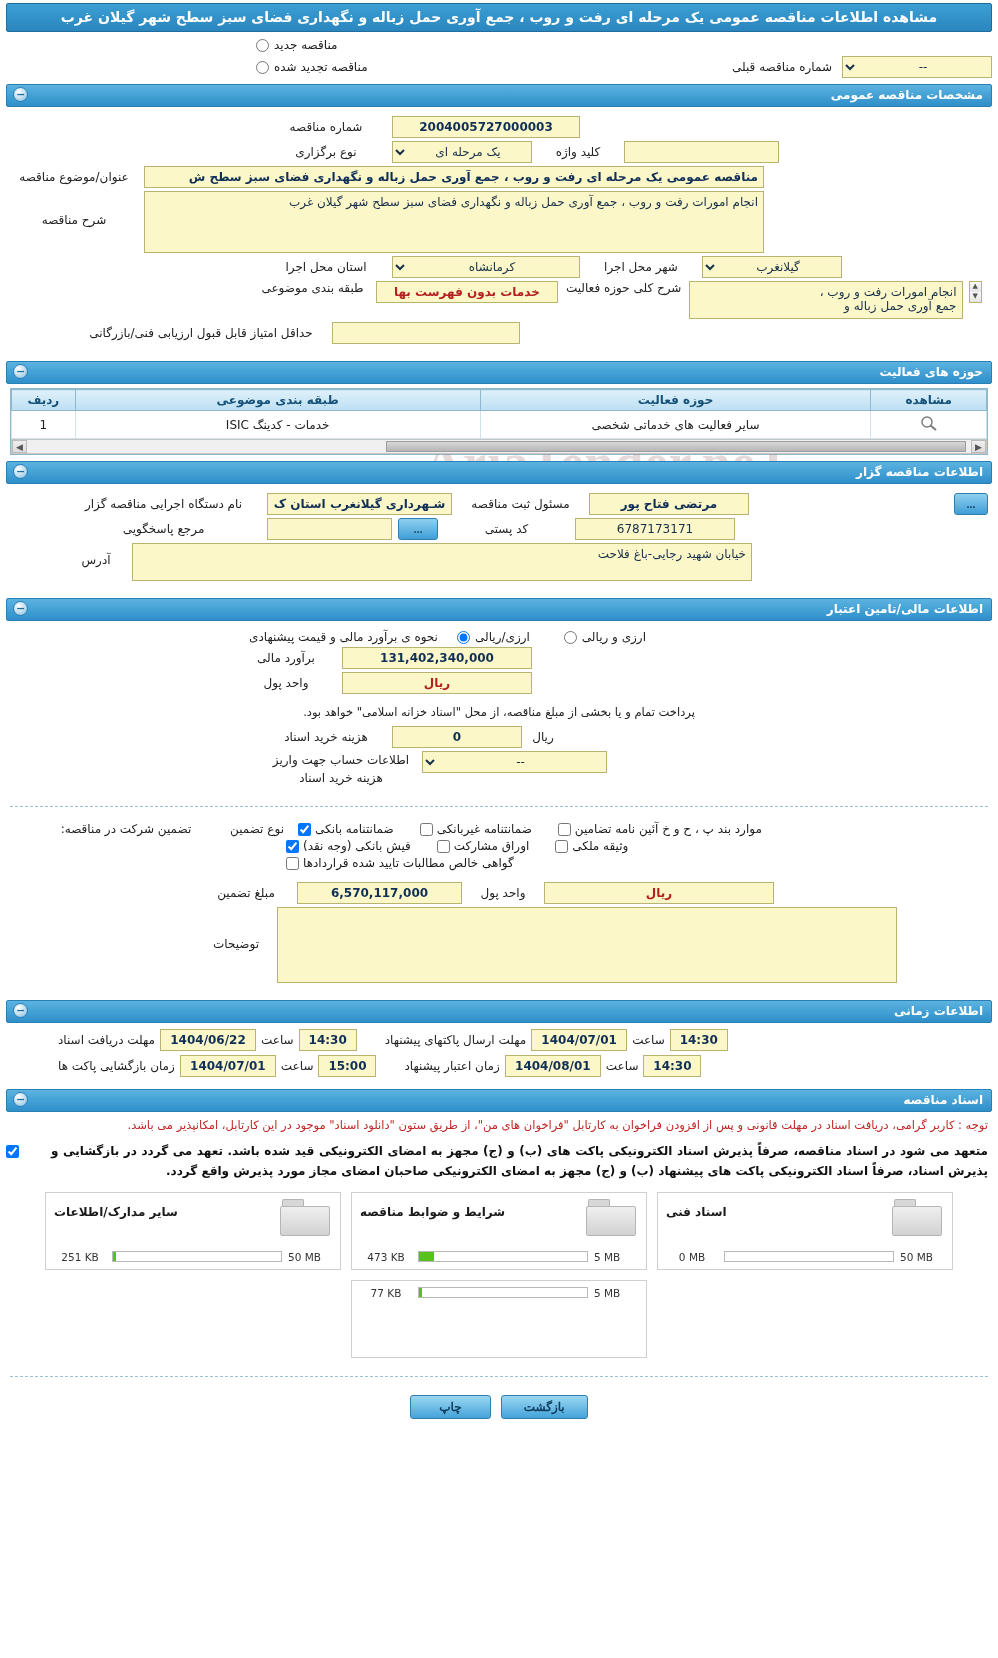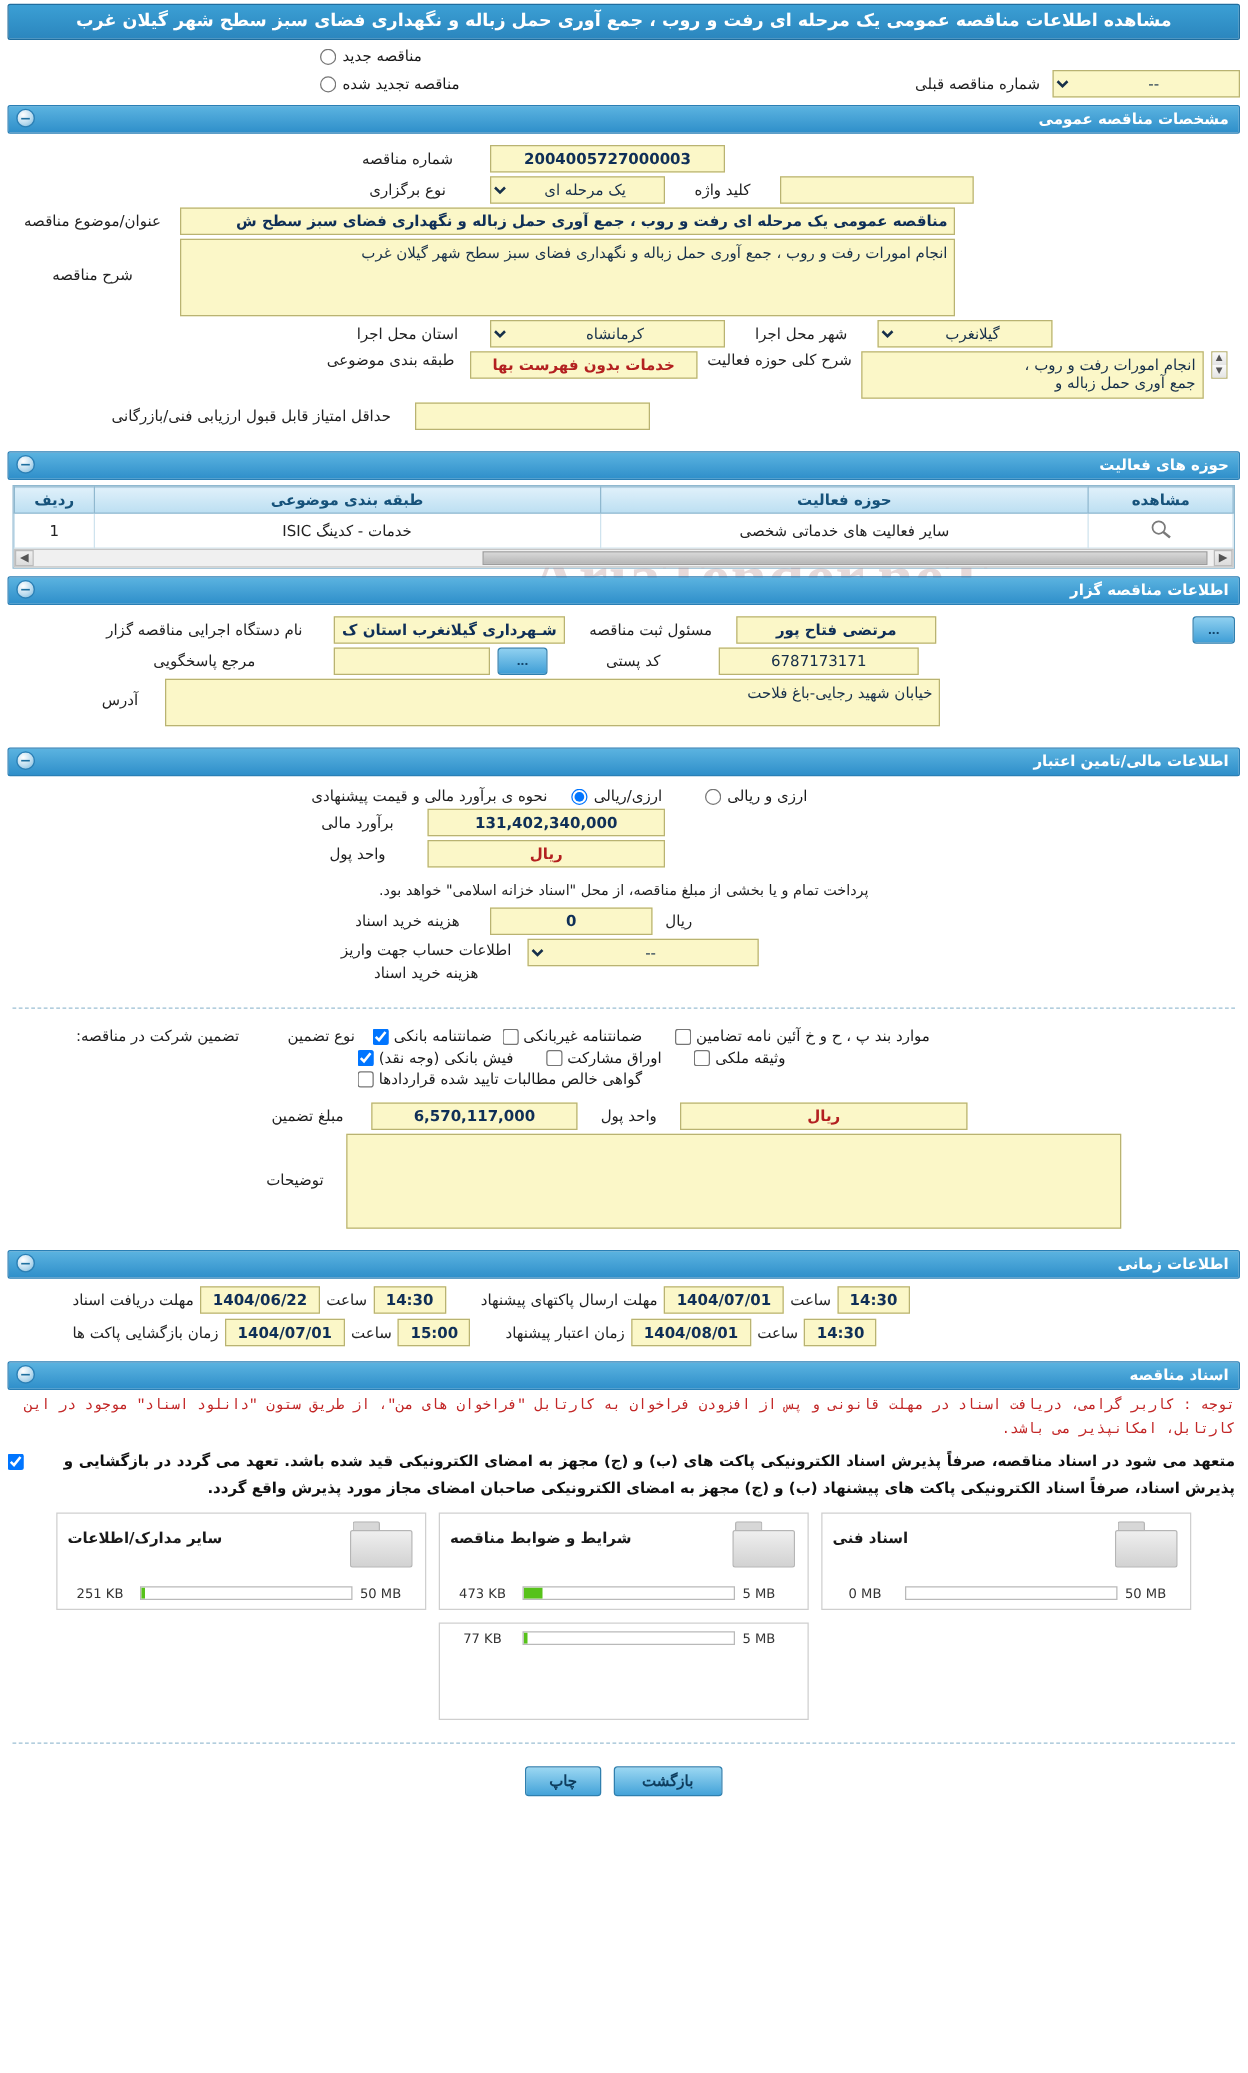--- a/index.html
+++ b/index.html
@@ -191,21 +191,21 @@
     font-size: 12px;
     font-weight: bold;
     height: 24px;
     padding: 0 22px;
     border-radius: 3px;
     cursor: pointer;
   }
 
   .dash-sep { border-top: 1px dashed #9bbfd4; margin: 8px 10px; }
 
-  .note-red { color: #c22626; font-size: 11.5px; line-height: 1.6; padding: 4px 10px; text-align: right; font-family: Liberation Mono, monospace; }
+  .note-red { color: #c22626; font-size: 11.5px; line-height: 1.6; padding: 4px 10px; text-align: right; }
   .note-bold { color: #101010; font-size: 12px; font-weight: bold; line-height: 1.7; padding: 2px 10px 4px 28px; text-align: justify; }
 
   
   .file-grid { display: flex; flex-wrap: wrap; gap: 10px; padding: 6px 10px 10px 10px; justify-content: center; }
   .file-card {
     width: 296px; height: 78px;
     border: 1px solid #cfcfcf;
     background: #ffffff;
     position: relative;
     display: flex; flex-direction: column; justify-content: space-between;
@@ -493,21 +493,21 @@
     <div class="guar-line">
       <div style="flex:1"></div>
       <label class="chk-item">
         <span>موارد بند پ ، ح و خ آئین نامه تضامین</span>
         <input type="checkbox" style="">
       </label>
       <label class="chk-item" style="margin-right:20px">
         <span>ضمانتنامه غیربانکی</span>
         <input type="checkbox" style="">
       </label>
-      <label class="chk-item" style="margin-right:2px">
+      <label class="chk-item" style="margin-right:20px">
         <span>ضمانتنامه بانکی</span>
         <input type="checkbox" checked="" style="">
       </label>
       <span class="lbl" style="width:70px">نوع تضمین</span>
       <span class="lbl" style="width:180px">تضمین شرکت در مناقصه:</span>
       <div style="width:20px"></div>
     </div>
 
     <div class="guar-line">
       <div style="flex:1"></div>
@@ -669,16 +669,16 @@
         </div>
       </div>
 
     </div>
   </div>
 
   <div class="dash-sep"></div>
 
   <div class="footer-btns">
     <button class="btn-main">بازگشت</button>
-    <button class="btn-main" style="padding:0 18px">چاپ</button>
+    <button class="btn-main" style="padding:0 28px">چاپ</button>
   </div>
 
 </div>
 
 </body></html>

